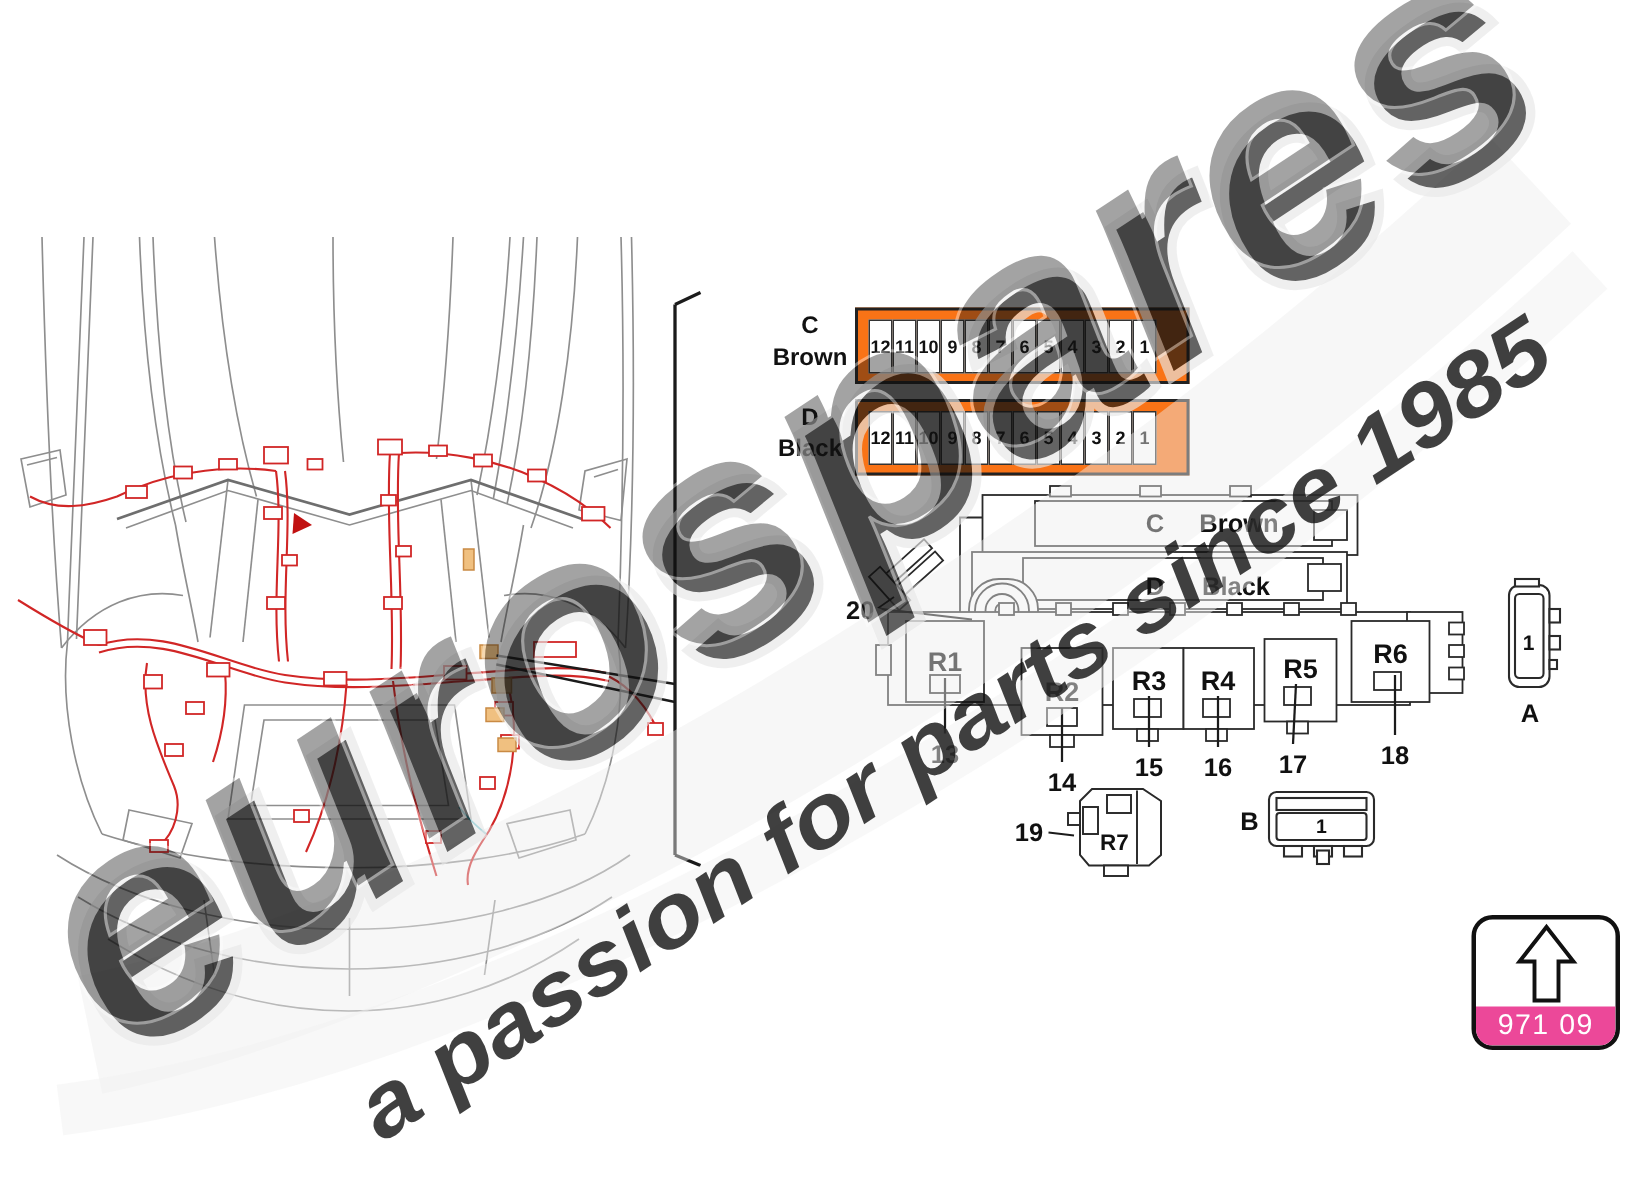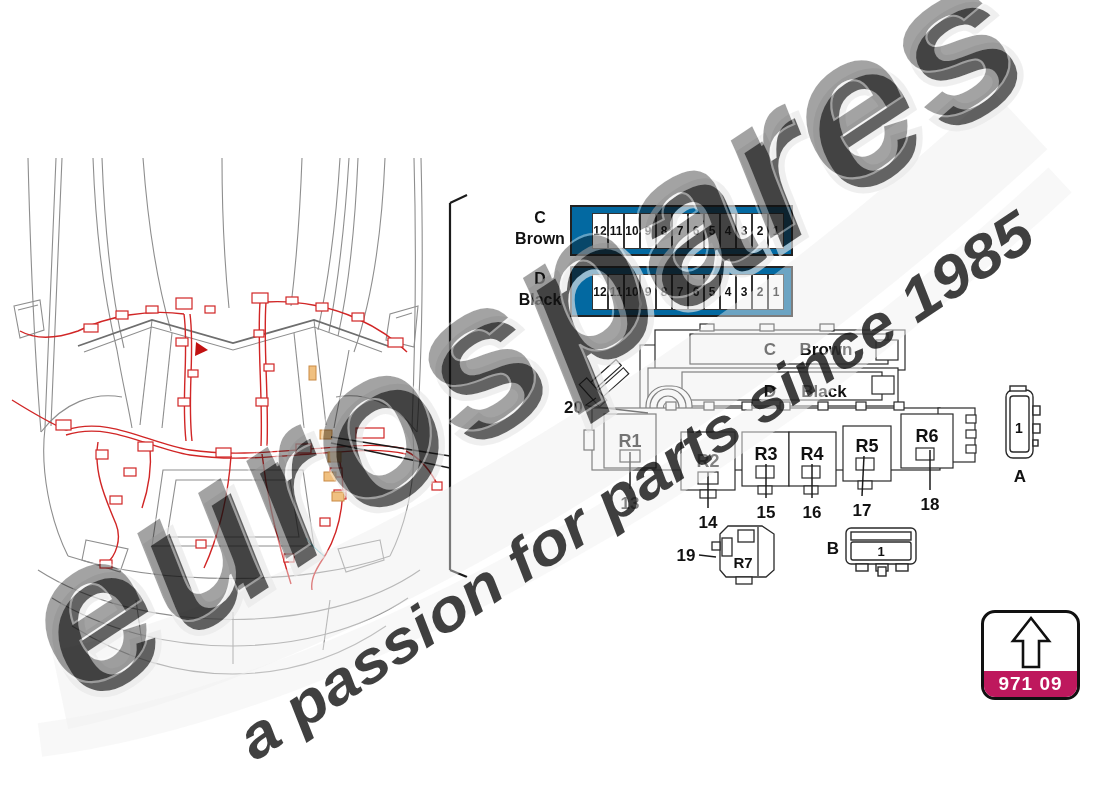--- a/index.html
+++ b/index.html
@@ -5,35 +5,35 @@
   html,body{margin:0;padding:0;background:#fff;}
   body{width:1100px;height:800px;position:relative;overflow:hidden;
        font-family:"Liberation Sans", sans-serif;}
   .abs{position:absolute;}
   svg{display:block;}
   svg text{font-family:"Liberation Sans", sans-serif;font-weight:bold;fill:#111;}
 
   
   .rowlabel{width:66px;text-align:center;font-size:16px;font-weight:bold;
             color:#111;line-height:21px;z-index:2;}
-  .fusebox-row{box-sizing:border-box;border:2px solid #222;background:#0369a1;
-               display:flex;align-items:center;justify-content:flex-end;
+  .fusebox-row{box-sizing:border-box;border:2px solid #222;background:#f97316;
+               display:flex;align-items:center;justify-content:flex-start;
                padding:0 7px;z-index:2;}
   .fuse{box-sizing:border-box;width:16px;height:36px;border:1.5px solid #333;
         background:#fff;display:flex;align-items:center;justify-content:center;
         font-size:12px;font-weight:bold;color:#111;}
 
   
   .part-badge{box-sizing:border-box;width:99px;height:90px;border:3.5px solid #111;
               border-radius:14px;background:#fff;overflow:hidden;display:flex;
               flex-direction:column;z-index:2;cursor:pointer;}
   .part-badge .arrow-area{flex:1;display:flex;align-items:center;justify-content:center;}
-  .part-badge .code-band{height:26px;background:#be185d;color:#fff;display:flex;
+  .part-badge .code-band{height:26px;background:#ec4899;color:#fff;display:flex;
               align-items:center;justify-content:center;font-size:19px;
-              font-weight:bold;letter-spacing:1px;}
+              font-weight:normal;letter-spacing:1px;}
   .layer2{z-index:2;}
   #watermark{pointer-events:none;z-index:5;}
 </style>
 </head>
 <body>
 
 <svg class="abs" style="left:0;top:138px;" width="480" height="662" viewBox="0 138 480 662">
   <g stroke="#8e8e8e" stroke-width="1.1" fill="none">
     <path d="M28,158 C31,280 36,370 41,432"></path>
     <path d="M56,158 C52,265 48,345 45,428"></path>

